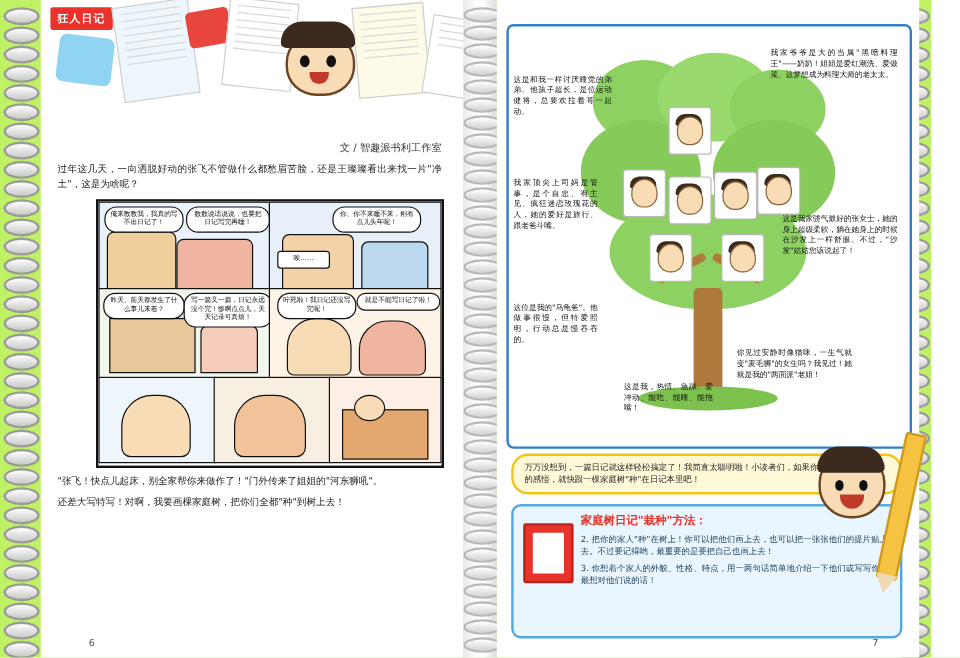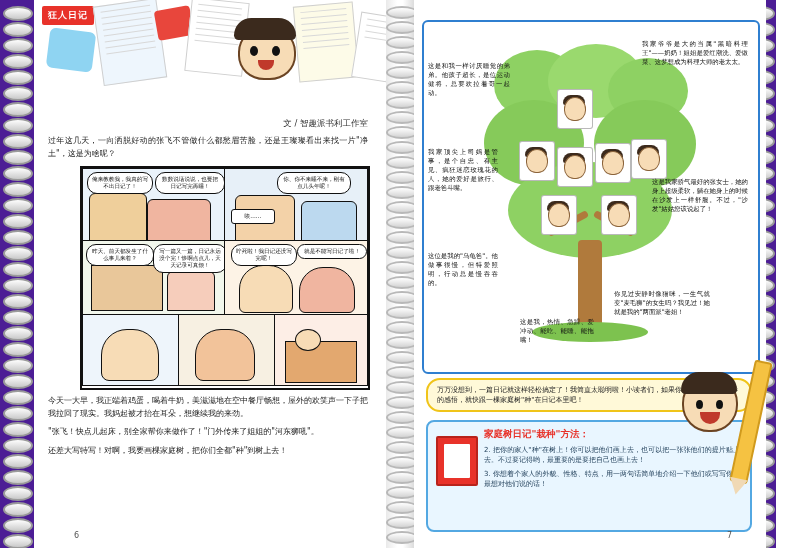--- a/index.html
+++ b/index.html
@@ -1,21 +1,21 @@
 <!DOCTYPE html>
 <html><head>
 <meta charset="utf-8">
 <style>
   html,body{margin:0;padding:0;}
   body{
     width:800px;height:548px;
     font-family:"DejaVu Sans","Liberation Sans",sans-serif;
     background:#ffffff;overflow:hidden;
   }
-  .page{position:relative;width:776px;height:548px;background:#4c1d95;}
+  .page{position:relative;width:776px;height:548px;background:#bef264;}
 
   
   .spiral{position:absolute;top:0;bottom:0;width:34px;}
   .spiral.left{left:0;}
   .spiral.right{right:0;}
   .spiral .ring{
     position:absolute;left:3px;width:26px;height:11px;
     border:2px solid #9a9a9a;border-radius:50%;
     background:linear-gradient(180deg,#fefefe,#c9c9c9);
   }
@@ -367,21 +367,20 @@
       <div class="cell" style="left:96px;top:146px;width:96px;height:70px;background:#f7f0e2;">
         <div style="position:absolute;left:16px;bottom:4px;width:58px;height:50px;background:#f2c39a;border:1.5px solid #111;border-radius:26px 26px 8px 8px;"></div>
       </div>
       <div class="cell" style="left:192px;top:146px;width:92px;height:70px;background:#fdeee6;">
         <div style="position:absolute;left:10px;bottom:2px;width:70px;height:40px;background:#e3a86f;border:1.5px solid #111;"></div>
         <div style="position:absolute;left:20px;bottom:34px;width:24px;height:20px;background:#f7dcb6;border:1.5px solid #111;border-radius:50%;"></div>
       </div>
     </div>
 
     <div class="body-text">
-      <p style="margin:0 0 5px 0;">今天一大早，我正端着鸡蛋，喝着牛奶，美滋滋地在空中餐厅畅想，屋外的欢笑声一下子把我拉回了现实。我妈起被才抬在耳朵，想继续我的来劲。</p>
       <p style="margin:0 0 5px 0;">"张飞！快点儿起床，别全家帮你来做作了！"门外传来了姐姐的"河东狮吼"。</p>
       <p style="margin:0;">还差大写特写！对啊，我要画棵家庭树，把你们全都"种"到树上去！</p>
     </div>
 
     <div class="page-num-left">
       <span>6</span>
     </div>
   </div>
 
   <div class="right-page">

